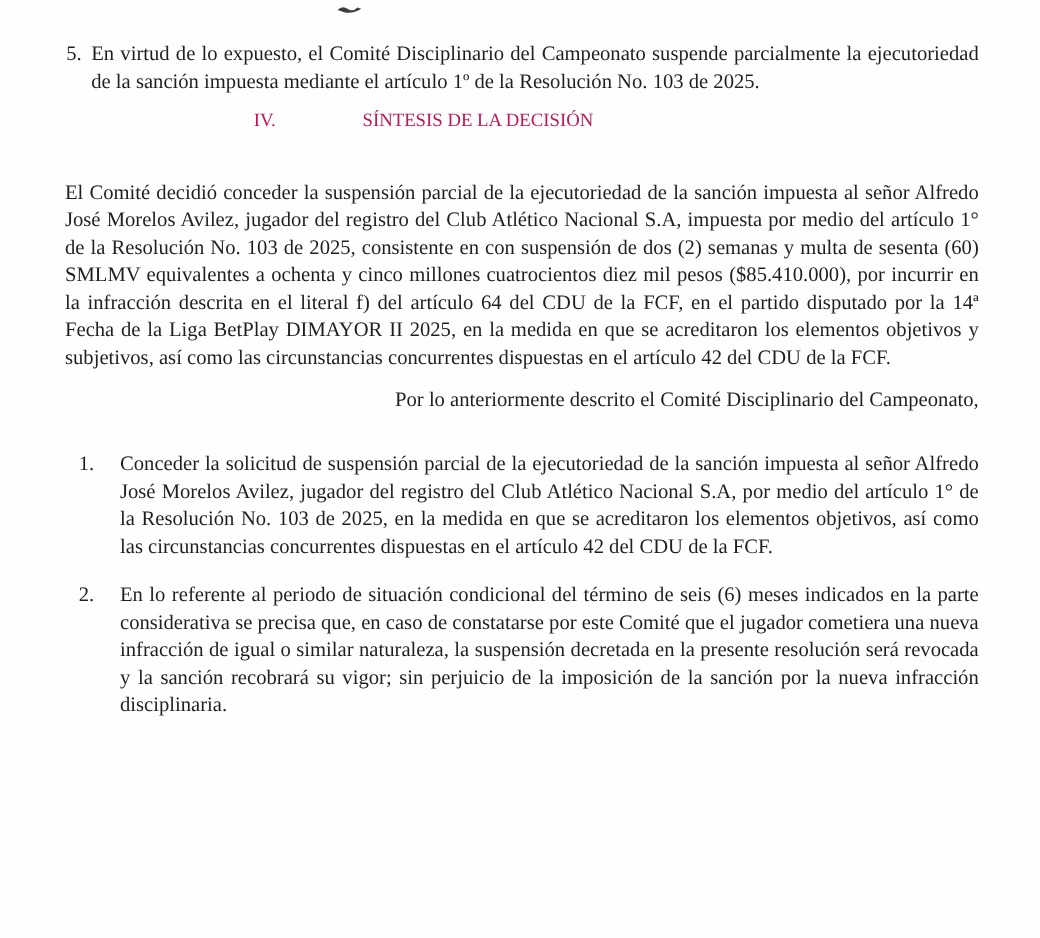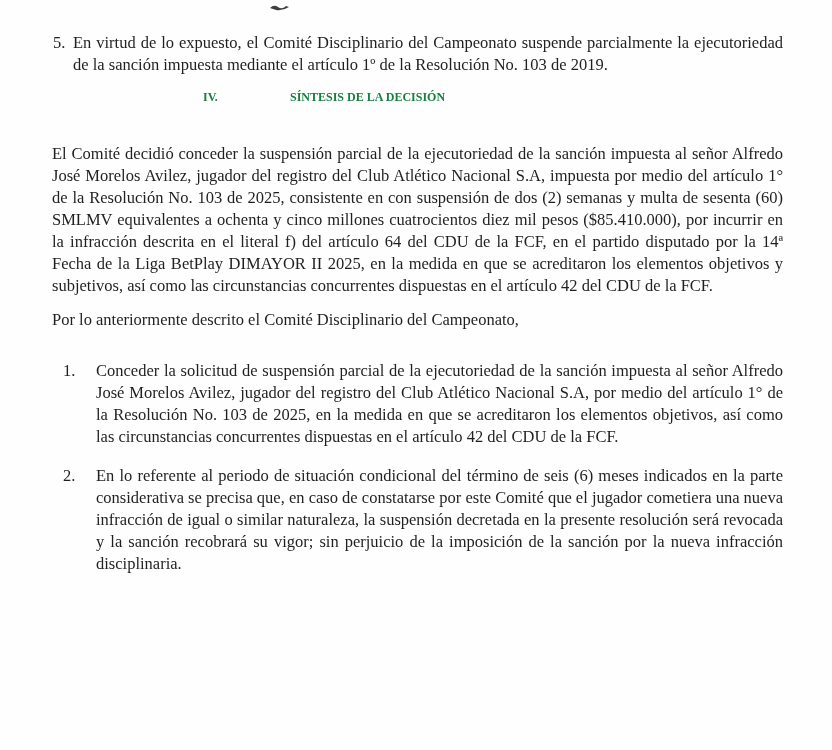--- a/index.html
+++ b/index.html
@@ -32,39 +32,39 @@
     margin: 32px 0 0 73px;
     width: 710px;
     text-align: justify;
   }
   .item11 .num {
     position: absolute;
     left: -20px;
     top: 0;
   }
   .heading {
-    font-weight: bold;
-    color: #15803d;
-    font-size: 12px;
+    font-weight: normal;
+    color: #be185d;
+    font-size: 15px;
     line-height: 22px;
     white-space: nowrap;
   }
   .heading-iv { margin: 10px 0 0 203px; }
   .heading-iv .roman { display: inline-block; width: 87px; }
   .heading-v { margin: 39px 0 0 265px; }
   .heading-v .roman { display: inline-block; width: 75px; }
   .para {
     margin: 35px 0 0 52px;
     width: 731px;
     text-align: justify;
   }
   .transition {
     margin: 12px 0 0 52px;
     width: 731px;
-    text-align: left;
+    text-align: right;
   }
   .res-item {
     position: relative;
     margin-left: 96px;
     width: 687px;
     text-align: justify;
   }
   .res-item .num {
     position: absolute;
     left: -33px;
@@ -79,21 +79,21 @@
 <div class="page">
 
   <div class="artifact">
     <svg width="22" height="10" viewBox="0 0 22 10">
       <path d="M1 5 Q5 1 9 4 T17 3 L20 4 Q14 8 7 7 Z" fill="#2a2a2a" opacity="0.9"></path>
     </svg>
   </div>
 
   <div class="item11">
     <span class="num">5.</span>
-    <span>En virtud de lo expuesto, el Comité Disciplinario del Campeonato suspende parcialmente la ejecutoriedad de la sanción impuesta mediante el artículo 1º de la Resolución No. 103 de 2019.</span>
+    <span>En virtud de lo expuesto, el Comité Disciplinario del Campeonato suspende parcialmente la ejecutoriedad de la sanción impuesta mediante el artículo 1º de la Resolución No. 103 de 2025.</span>
   </div>
 
   <div class="heading heading-iv">
     <span class="roman">IV.</span><span>SÍNTESIS DE LA DECISIÓN</span>
   </div>
 
   <p class="para">El Comité decidió conceder la suspensión parcial de la ejecutoriedad de la sanción impuesta al señor Alfredo José Morelos Avilez, jugador del registro del Club Atlético Nacional S.A, impuesta por medio del artículo 1° de la Resolución No. 103 de 2025, consistente en con suspensión de dos (2) semanas y multa de sesenta (60) SMLMV equivalentes a ochenta y cinco millones cuatrocientos diez mil pesos ($85.410.000), por incurrir en la infracción descrita en el literal f) del artículo 64 del CDU de la FCF, en el partido disputado por la 14ª Fecha de la Liga BetPlay DIMAYOR II 2025, en la medida en que se acreditaron los elementos objetivos y subjetivos, así como las circunstancias concurrentes dispuestas en el artículo 42 del CDU de la FCF.</p>
 
   <p class="transition">Por lo anteriormente descrito el Comité Disciplinario del Campeonato,</p>
 

